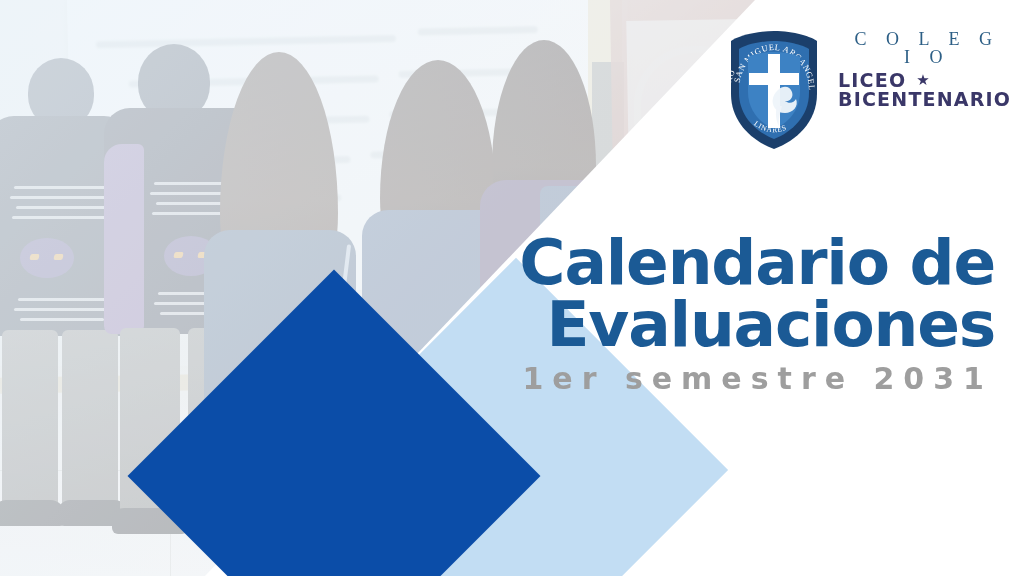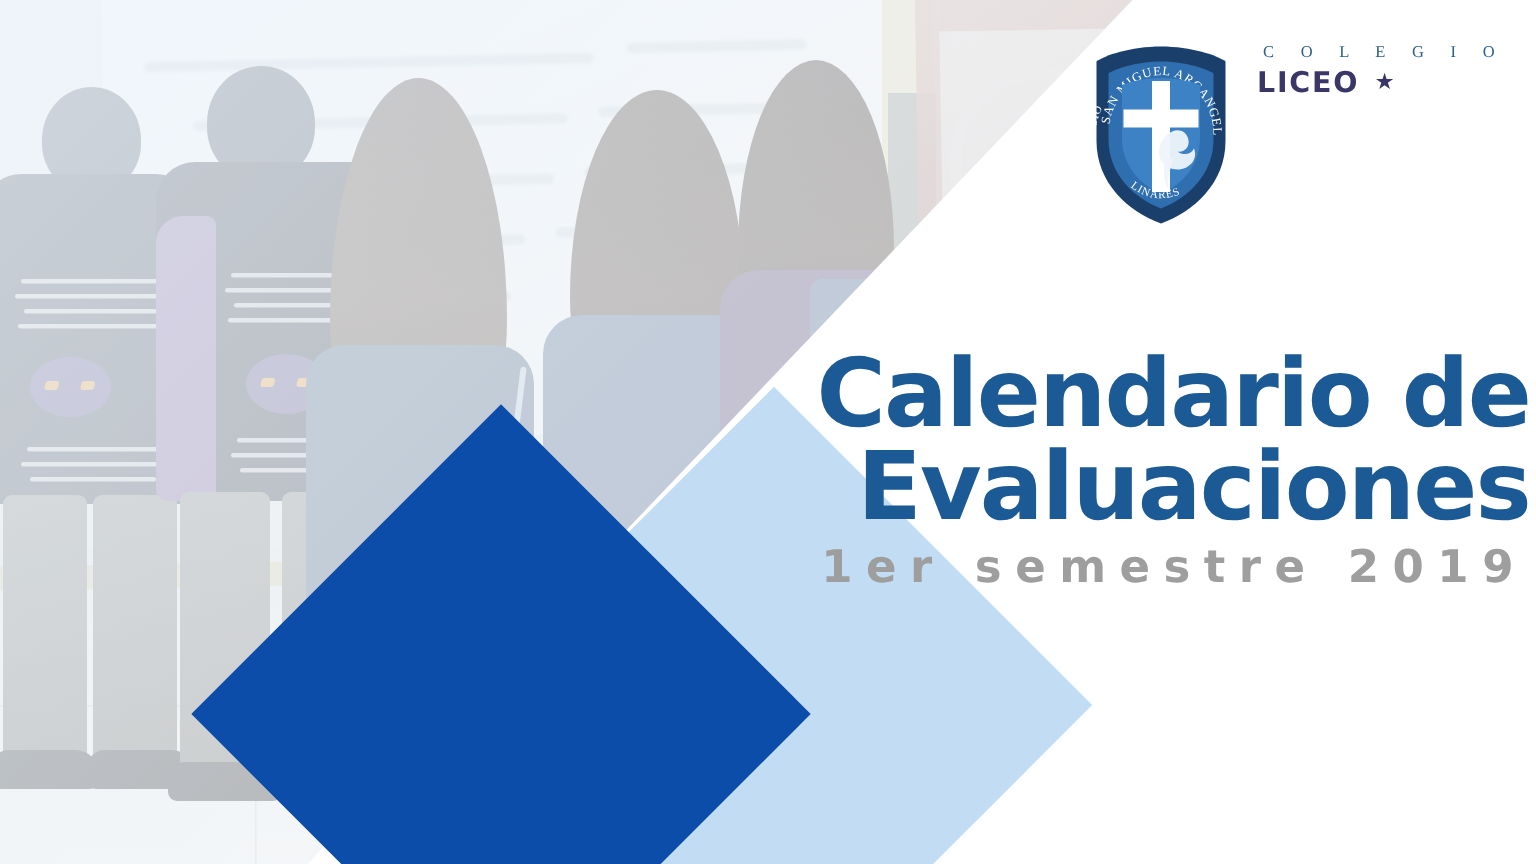--- a/index.html
+++ b/index.html
@@ -214,21 +214,21 @@
     position: relative;
     width: 104px; height: 124px;
     flex: none;
   }
   .logo-text {
     margin-left: 8px;
     padding-top: 2px;
   }
   .lt-colegio {
     font-family: "Liberation Serif", serif;
-    font-size: 11px;
+    font-size: 18px;
     letter-spacing: 7.5px;
     color: #2d5f86;
     text-align: center;
     padding-left: 8px;
     line-height: 1;
     margin-bottom: 2px;
   }
   .lt-main {
     font-family: "Liberation Serif", serif;
     color: #1f4f76;
@@ -251,21 +251,21 @@
     text-align: left;
     padding-left: 4px;
     white-space: nowrap;
   }
   .lt-liceo .star { font-size: 15px; vertical-align: 2px; padding-left: 10px;}
   .lt-liceo .l2 { display:block; }
 
   
   .title-block {
     position: absolute;
-    right: 4px;
+    right: 29px;
     top: 232px;
     width: 560px;
     text-align: right;
   }
   .title {
     font-family: "DejaVu Sans", sans-serif;
     font-weight: bold;
     font-size: 63px;
     line-height: .98;
     color: #1b5a95;
@@ -423,25 +423,26 @@
         <path d="M60,78 c-2,8 -4,14 -3,20 c-3,-5 -4,-13 -2,-20 z" fill="#eef4fa" opacity=".9"></path>
       </svg>
     </div>
 
     <div class="logo-text">
       <div class="lt-colegio">C O L E G I O</div>
       <div class="lt-main">
       </div>
       <div class="lt-liceo">
         <span>LICEO</span><span class="star">★</span>
+        <span class="l2">BICENTENARIO</span>
       </div>
     </div>
   </div>
 
   <div class="title-block">
     <div class="title">
       <span>Calendario de</span>
       <span class="l2">Evaluaciones</span>
     </div>
-    <div class="subtitle">1er semestre 2019</div>
+    <div class="subtitle">1er semestre 2031</div>
   </div>
 
 </div>
 
 </body></html>

